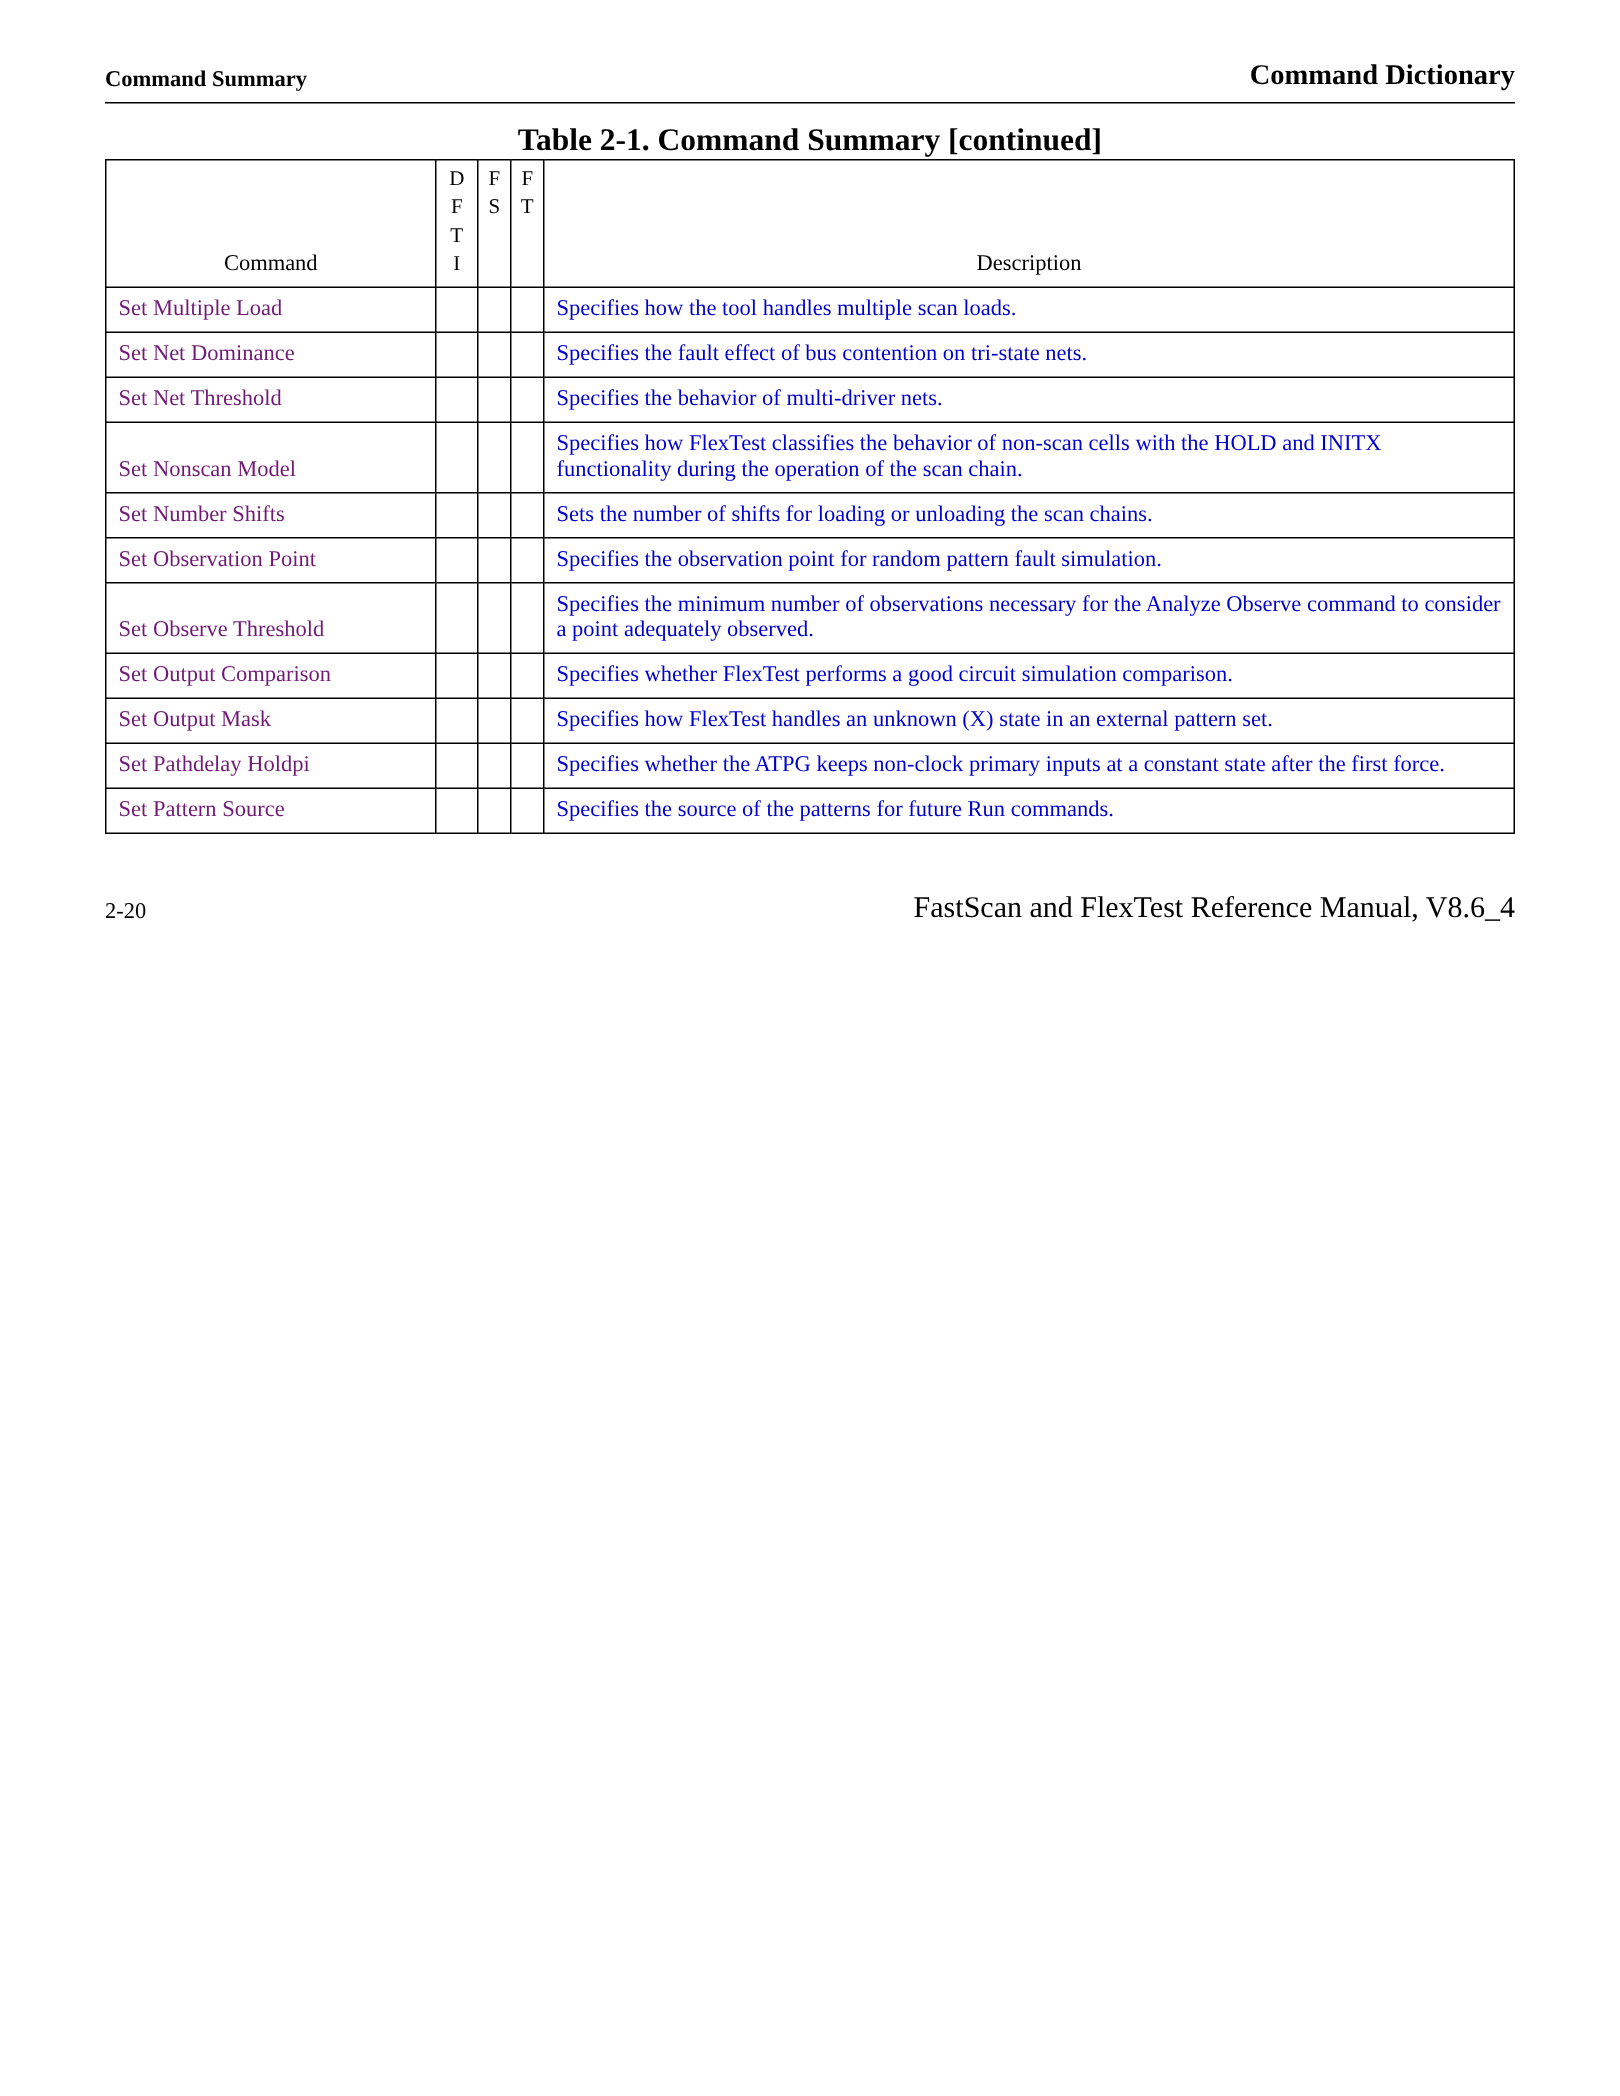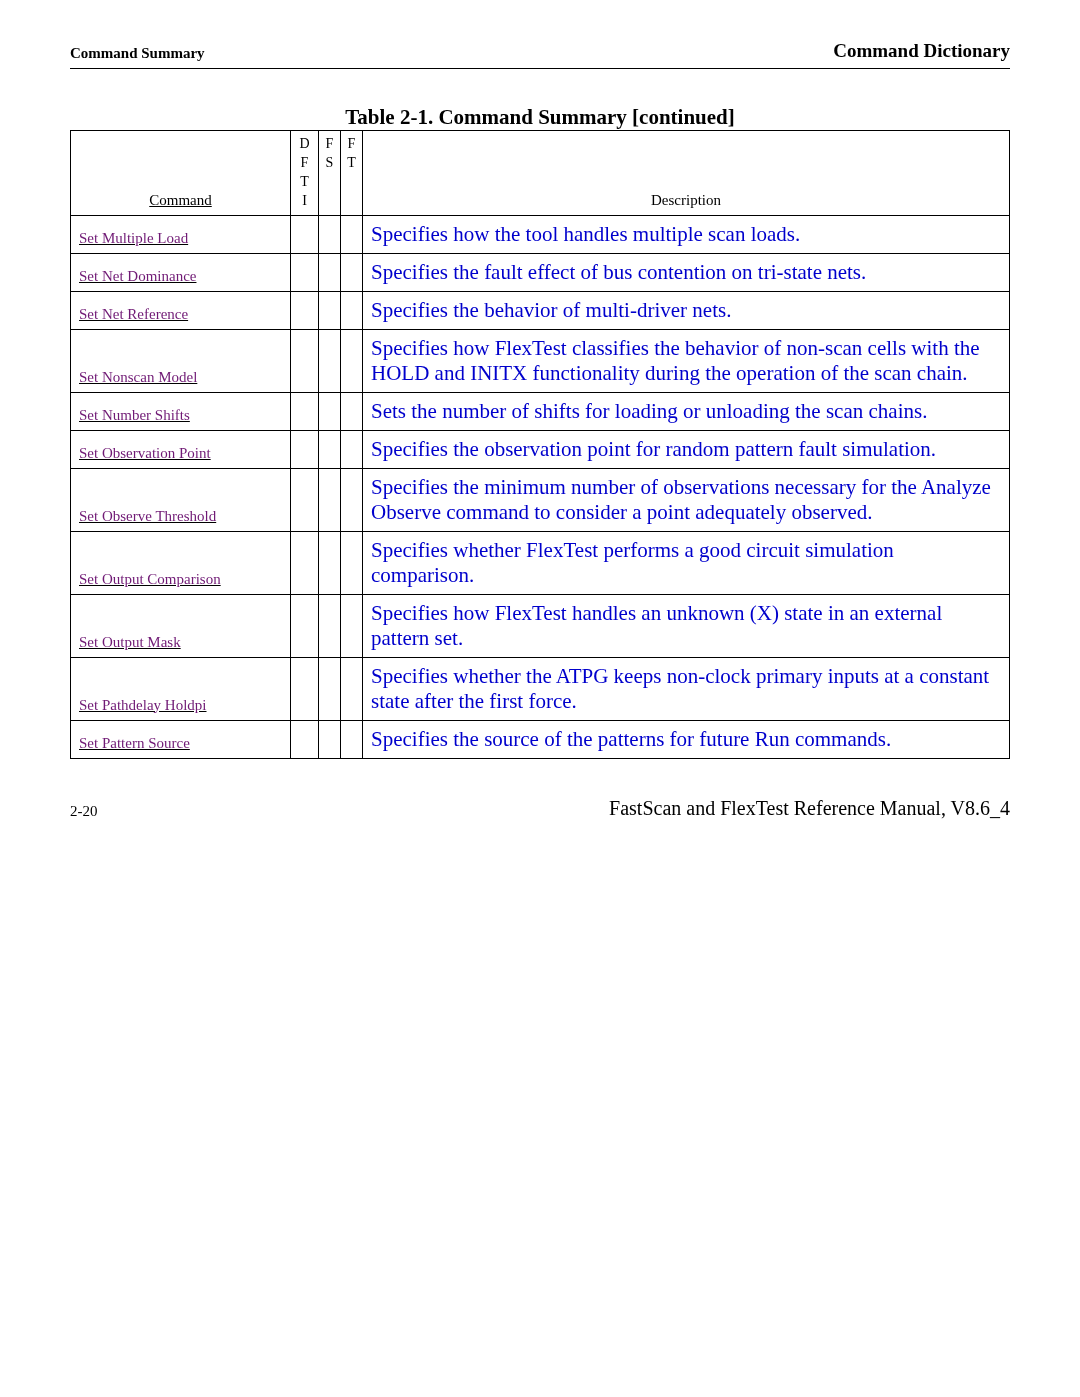--- a/index.html
+++ b/index.html
@@ -17,21 +17,21 @@
       min-height: 1397px;
       padding: 40px 70px 60px 70px;
       position: relative;
     }
     .header {
       display: flex;
       justify-content: space-between;
       align-items: flex-end;
       padding-bottom: 6px;
       border-bottom: 1.5px solid #000;
-      margin-bottom: 36px;
+      margin-bottom: 12px;
     }
     .header-left {
       font-weight: bold;
       font-size: 15px;
     }
     .header-right {
       font-weight: bold;
       font-size: 19px;
     }
     .table-title {
@@ -46,21 +46,20 @@
       margin-top: 0;
     }
     th, td {
       border: 1px solid #000;
       padding: 6px 8px;
       vertical-align: bottom;
     }
     .col-command {
       width: 220px;
       vertical-align: bottom;
-      text-decoration: underline;
     }
     .col-dftis {
       width: 28px;
       text-align: center;
       vertical-align: top;
       font-size: 14px;
       padding: 4px 3px;
     }
     .col-fs {
       width: 22px;
@@ -82,21 +81,21 @@
     .header-row th {
       font-weight: normal;
       font-size: 15px;
     }
     .cmd-link {
       color: #701a75;
       font-size: 15px;
     }
     .desc-text {
       color: #0000cc;
-      font-size: 21px;
+      font-size: 15px;
       text-align: right;
     }
     .col-dftis-header {
       text-align: left;
       vertical-align: bottom;
       font-size: 14px;
       line-height: 1.3;
       padding: 4px 3px;
     }
     .footer {
@@ -158,21 +157,21 @@
           <td class="col-description"><span class="desc-text">Specifies how the tool handles multiple scan loads.</span></td>
         </tr>
         <tr>
           <td class="col-command"><span class="cmd-link">Set Net Dominance</span></td>
           <td class="col-dftis"></td>
           <td class="col-fs"></td>
           <td class="col-ft"></td>
           <td class="col-description"><span class="desc-text">Specifies the fault effect of bus contention on tri-state nets.</span></td>
         </tr>
         <tr>
-          <td class="col-command"><span class="cmd-link">Set Net Reference</span></td>
+          <td class="col-command"><span class="cmd-link">Set Net Threshold</span></td>
           <td class="col-dftis"></td>
           <td class="col-fs"></td>
           <td class="col-ft"></td>
           <td class="col-description"><span class="desc-text">Specifies the behavior of multi-driver nets.</span></td>
         </tr>
         <tr>
           <td class="col-command"><span class="cmd-link">Set Nonscan Model</span></td>
           <td class="col-dftis"></td>
           <td class="col-fs"></td>
           <td class="col-ft"></td>

